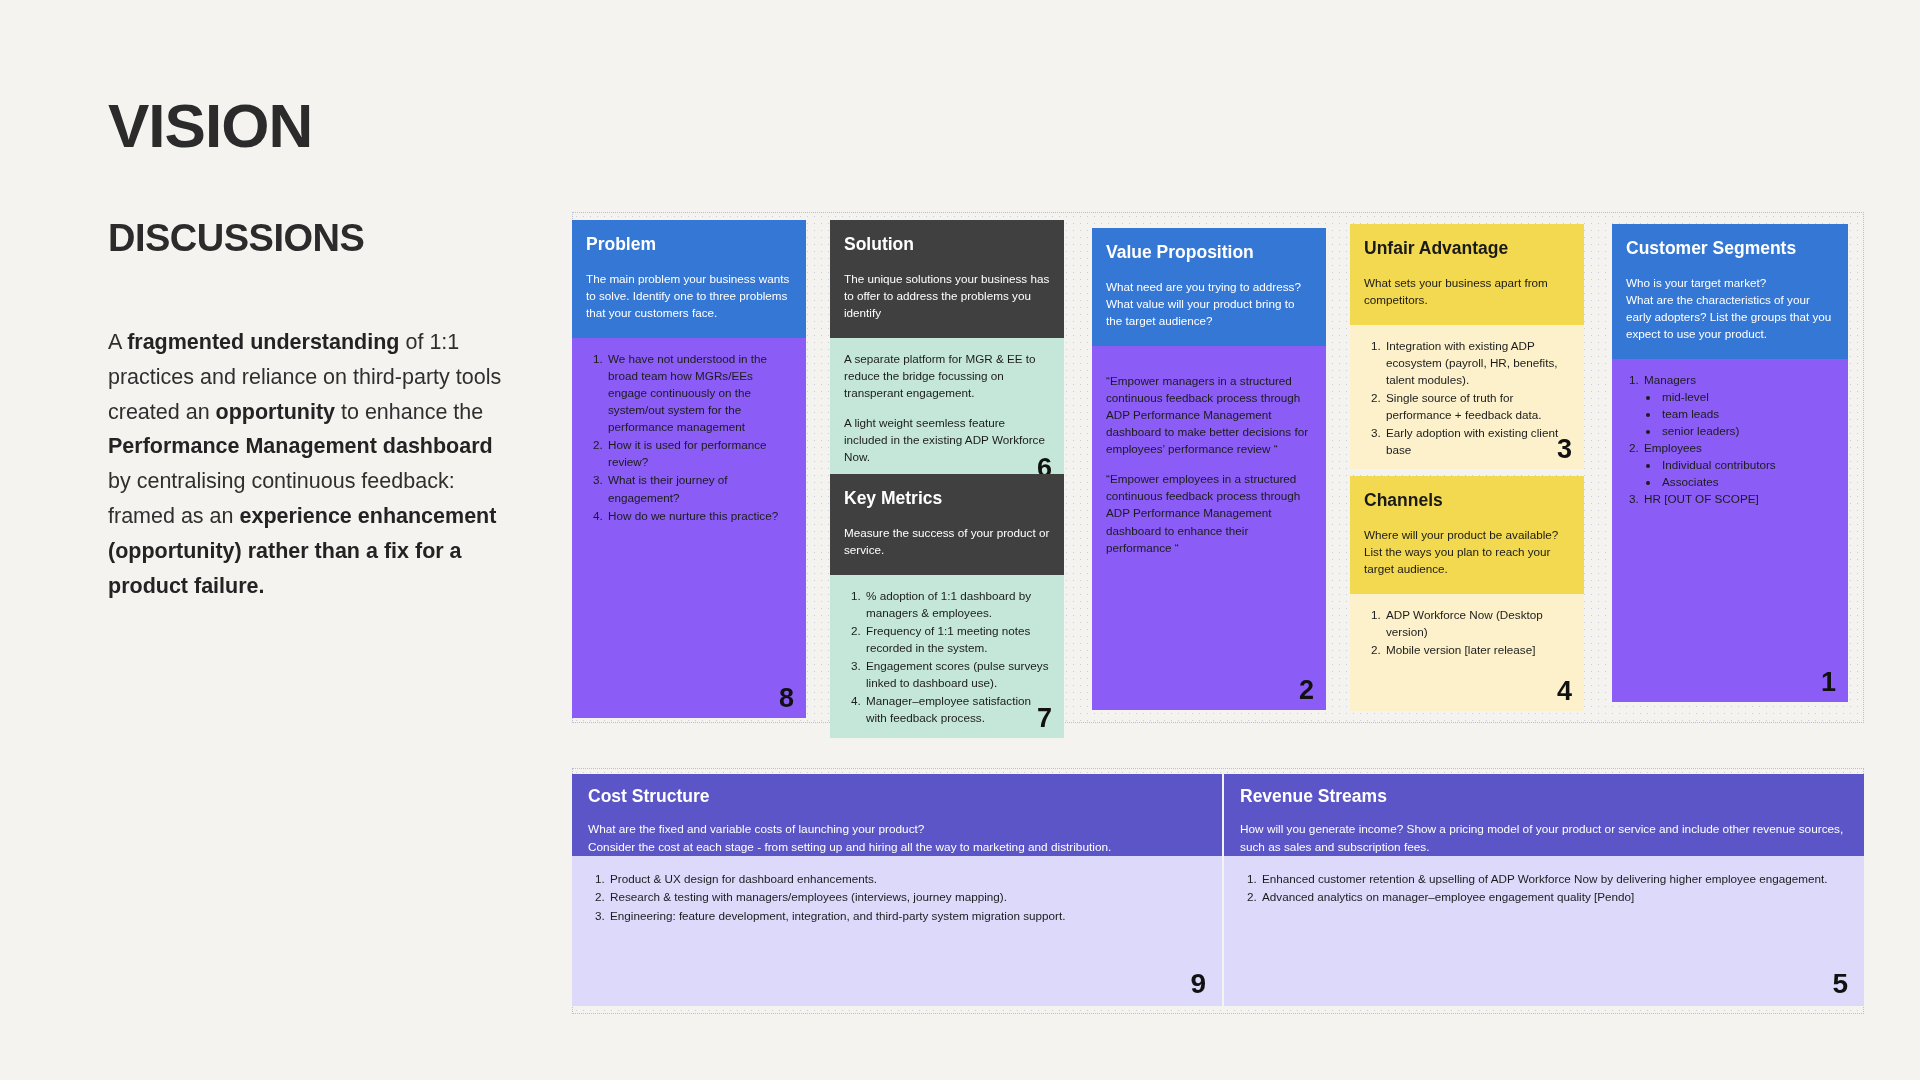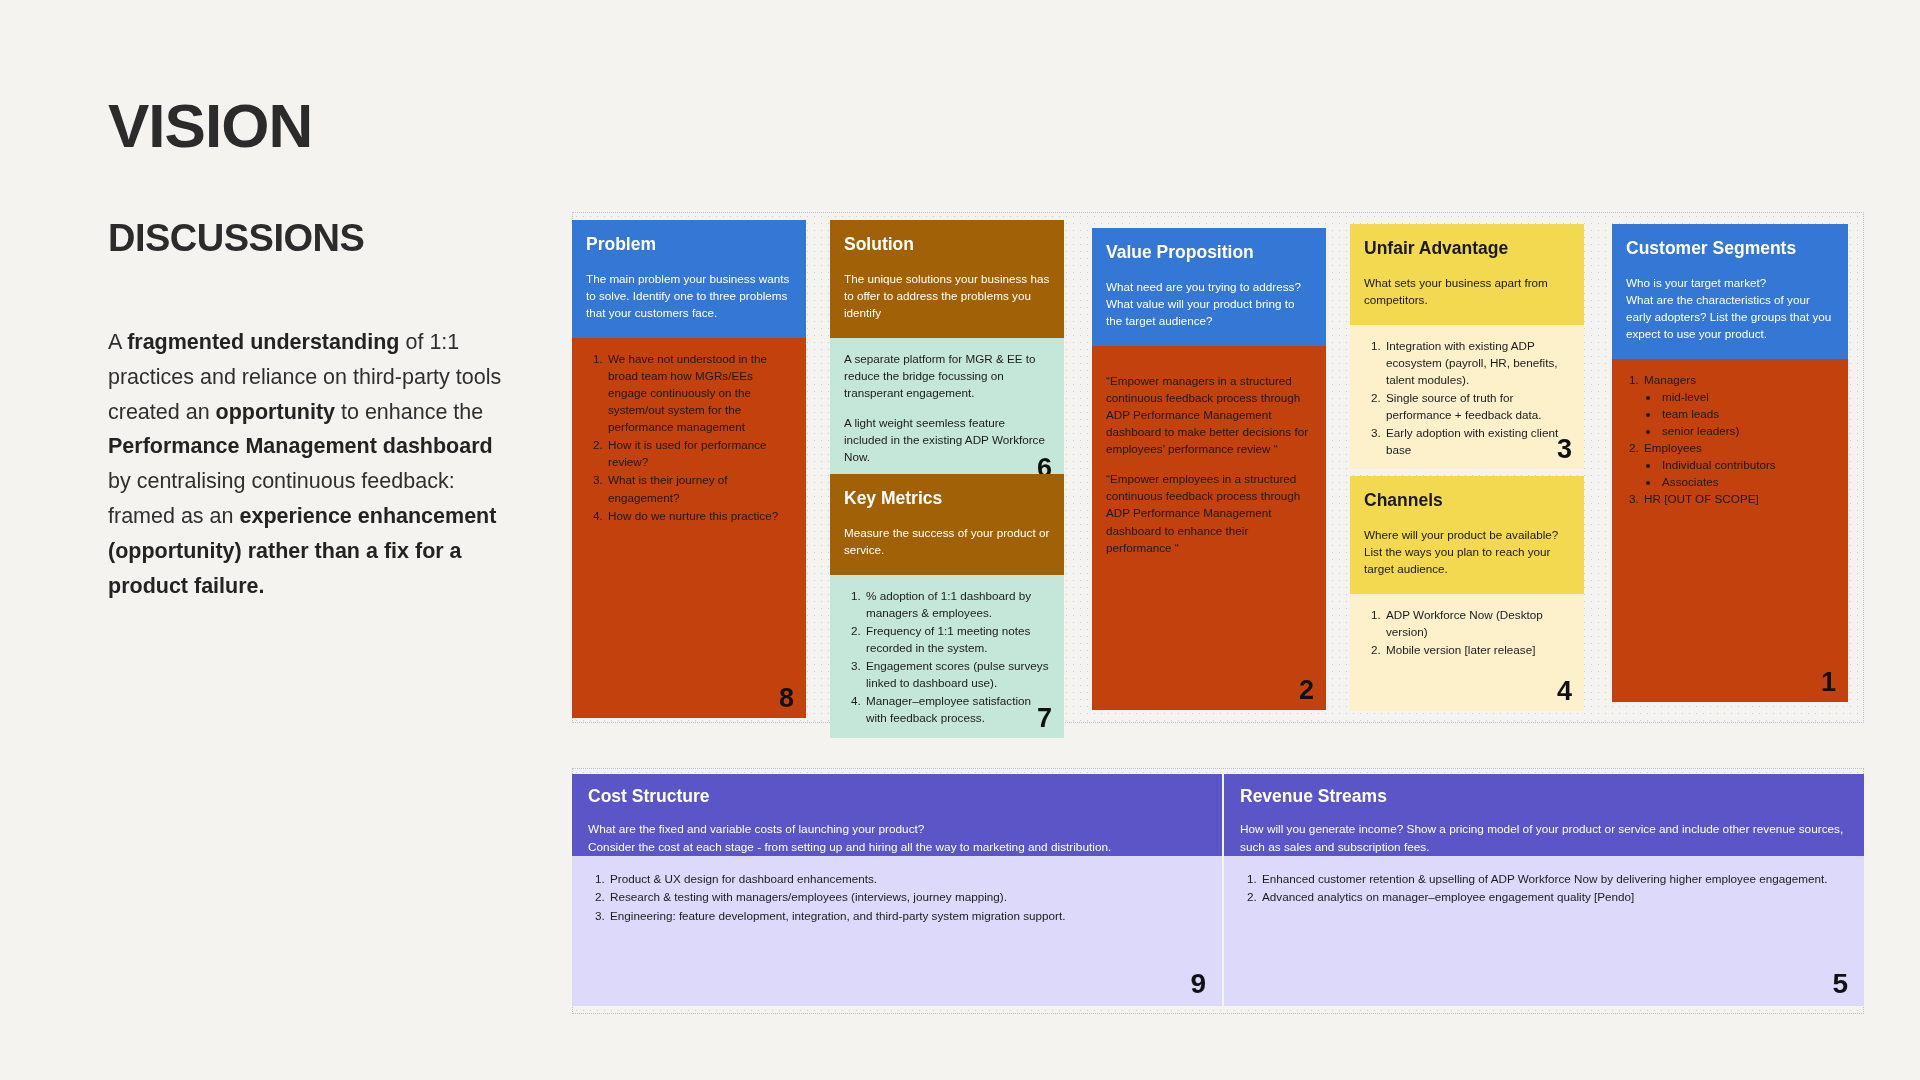--- a/index.html
+++ b/index.html
@@ -61,23 +61,23 @@
   .card-body ul li { margin: 0; }
   .card-body p { margin: 0 0 13px 0; }
   .card-num {
     position: absolute; right: 12px; bottom: 6px;
     font-size: 27px; font-weight: 700; color: #111;
     line-height: 1;
   }
 
   
   .v-blue .card-head { background: #3577d4; color: #ffffff; }
-  .v-blue .card-body { background: #c2410c; }
-  
-  .v-green .card-head { background: #a16207; color: #ffffff; }
+  .v-blue .card-body { background: #8b5cf6; }
+  
+  .v-green .card-head { background: #404040; color: #ffffff; }
   .v-green .card-body { background: #c5e7da; }
   
   .v-yellow .card-head { background: #f3d94f; color: #1a1a1a; }
   .v-yellow .card-body { background: #fcf1cb; }
   
   .v-purple .card-head { background: #5b55c7; color: #ffffff; }
   .v-purple .card-body { background: #ddd9fb; }
 
   
   #card-problem   { left: 572px; top: 220px; width: 234px; height: 498px; }

